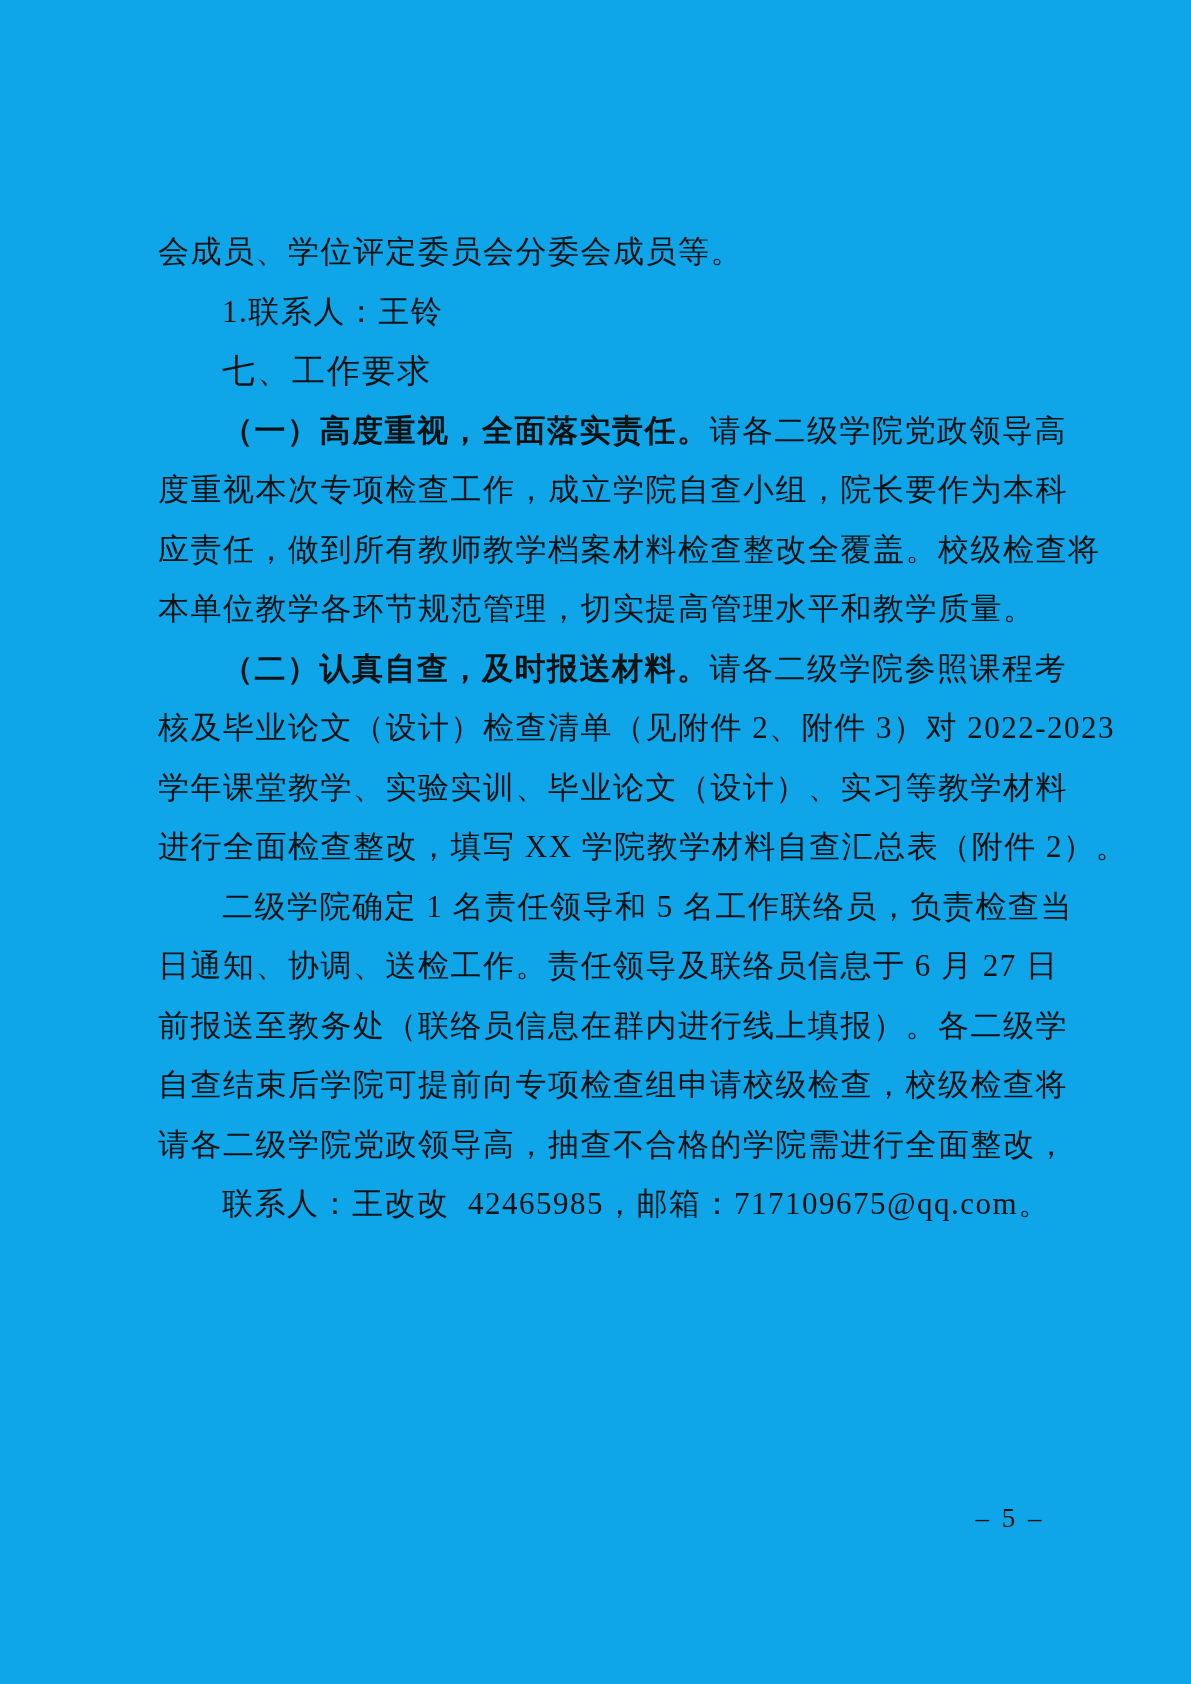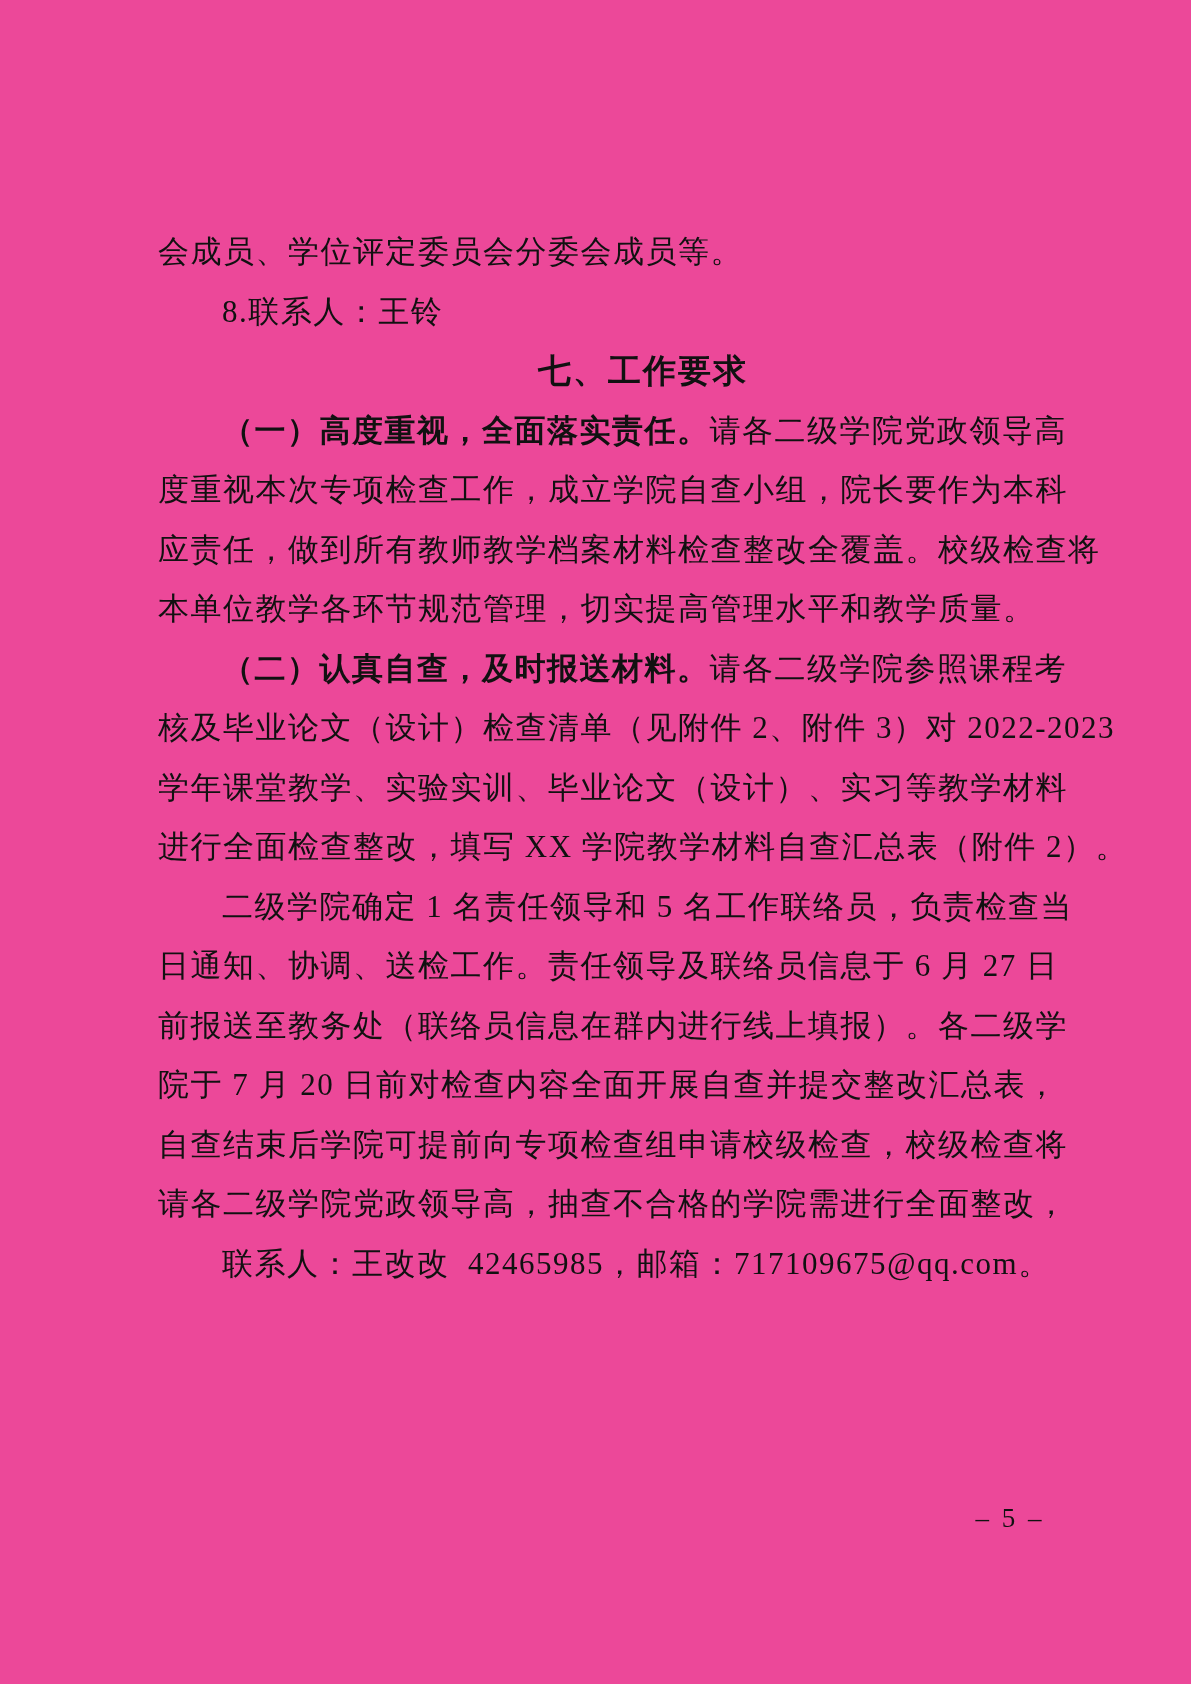--- a/index.html
+++ b/index.html
@@ -5,21 +5,21 @@
   html, body {
     margin: 0;
     padding: 0;
     background: #e8e8e8;
   }
   .page {
     position: relative;
     width: 1191px;
     height: 1684px;
     margin: 0 auto;
-    background: #ec4899;
+    background: #0ea5e9;
     overflow: hidden;
     font-family: "Liberation Serif", "DejaVu Serif", serif;
     color: #111111;
   }
   .doc {
     position: absolute;
     left: 158px;
     top: 222px;
     width: 906px;
   }
@@ -29,24 +29,23 @@
     font-size: 31px;
     letter-spacing: 1.5px;
     white-space: pre;
     text-align: left;
   }
   .indent {
     text-indent: 64px;
   }
   .heading {
     font-family: "Liberation Sans", "DejaVu Sans", sans-serif;
-    font-weight: 700;
+    font-weight: 400;
     font-size: 33px;
     letter-spacing: 2px;
-    text-align: center;
   }
   .lead {
     font-family: Liberation Mono, monospace;
     font-weight: 700;
   }
   .page-number {
     position: absolute;
     left: 950px;
     top: 1498px;
     width: 120px;
@@ -59,38 +58,37 @@
   }
 </style>
 </head>
 <body>
 
 <div class="page">
   <div class="doc">
 
     <div class="line">会成员、学位评定委员会分委会成员等。</div>
 
-    <div class="line indent">8.联系人：王铃</div>
+    <div class="line indent">1.联系人：王铃</div>
 
     <div class="line indent heading">七、工作要求</div>
 
     <div class="line indent"><span class="lead">（一）高度重视，全面落实责任。</span><span>请各二级学院党政领导高</span></div>
     <div class="line">度重视本次专项检查工作，成立学院自查小组，院长要作为本科</div>
     <div class="line">应责任，做到所有教师教学档案材料检查整改全覆盖。校级检查将</div>
     <div class="line">本单位教学各环节规范管理，切实提高管理水平和教学质量。</div>
 
     <div class="line indent"><span class="lead">（二）认真自查，及时报送材料。</span><span>请各二级学院参照课程考</span></div>
     <div class="line">核及毕业论文（设计）检查清单（见附件 2、附件 3）对 2022-2023</div>
     <div class="line">学年课堂教学、实验实训、毕业论文（设计）、实习等教学材料</div>
     <div class="line">进行全面检查整改，填写 XX 学院教学材料自查汇总表（附件 2）。</div>
 
     <div class="line indent">二级学院确定 1 名责任领导和 5 名工作联络员，负责检查当</div>
     <div class="line">日通知、协调、送检工作。责任领导及联络员信息于 6 月 27 日</div>
     <div class="line">前报送至教务处（联络员信息在群内进行线上填报）。各二级学</div>
-    <div class="line">院于 7 月 20 日前对检查内容全面开展自查并提交整改汇总表，</div>
     <div class="line">自查结束后学院可提前向专项检查组申请校级检查，校级检查将</div>
     <div class="line">请各二级学院党政领导高，抽查不合格的学院需进行全面整改，</div>
 
     <div class="line indent">联系人：王改改  42465985，邮箱：717109675@qq.com。</div>
 
   </div>
 
   <div class="page-number">– 5 –</div>
 </div>
 

